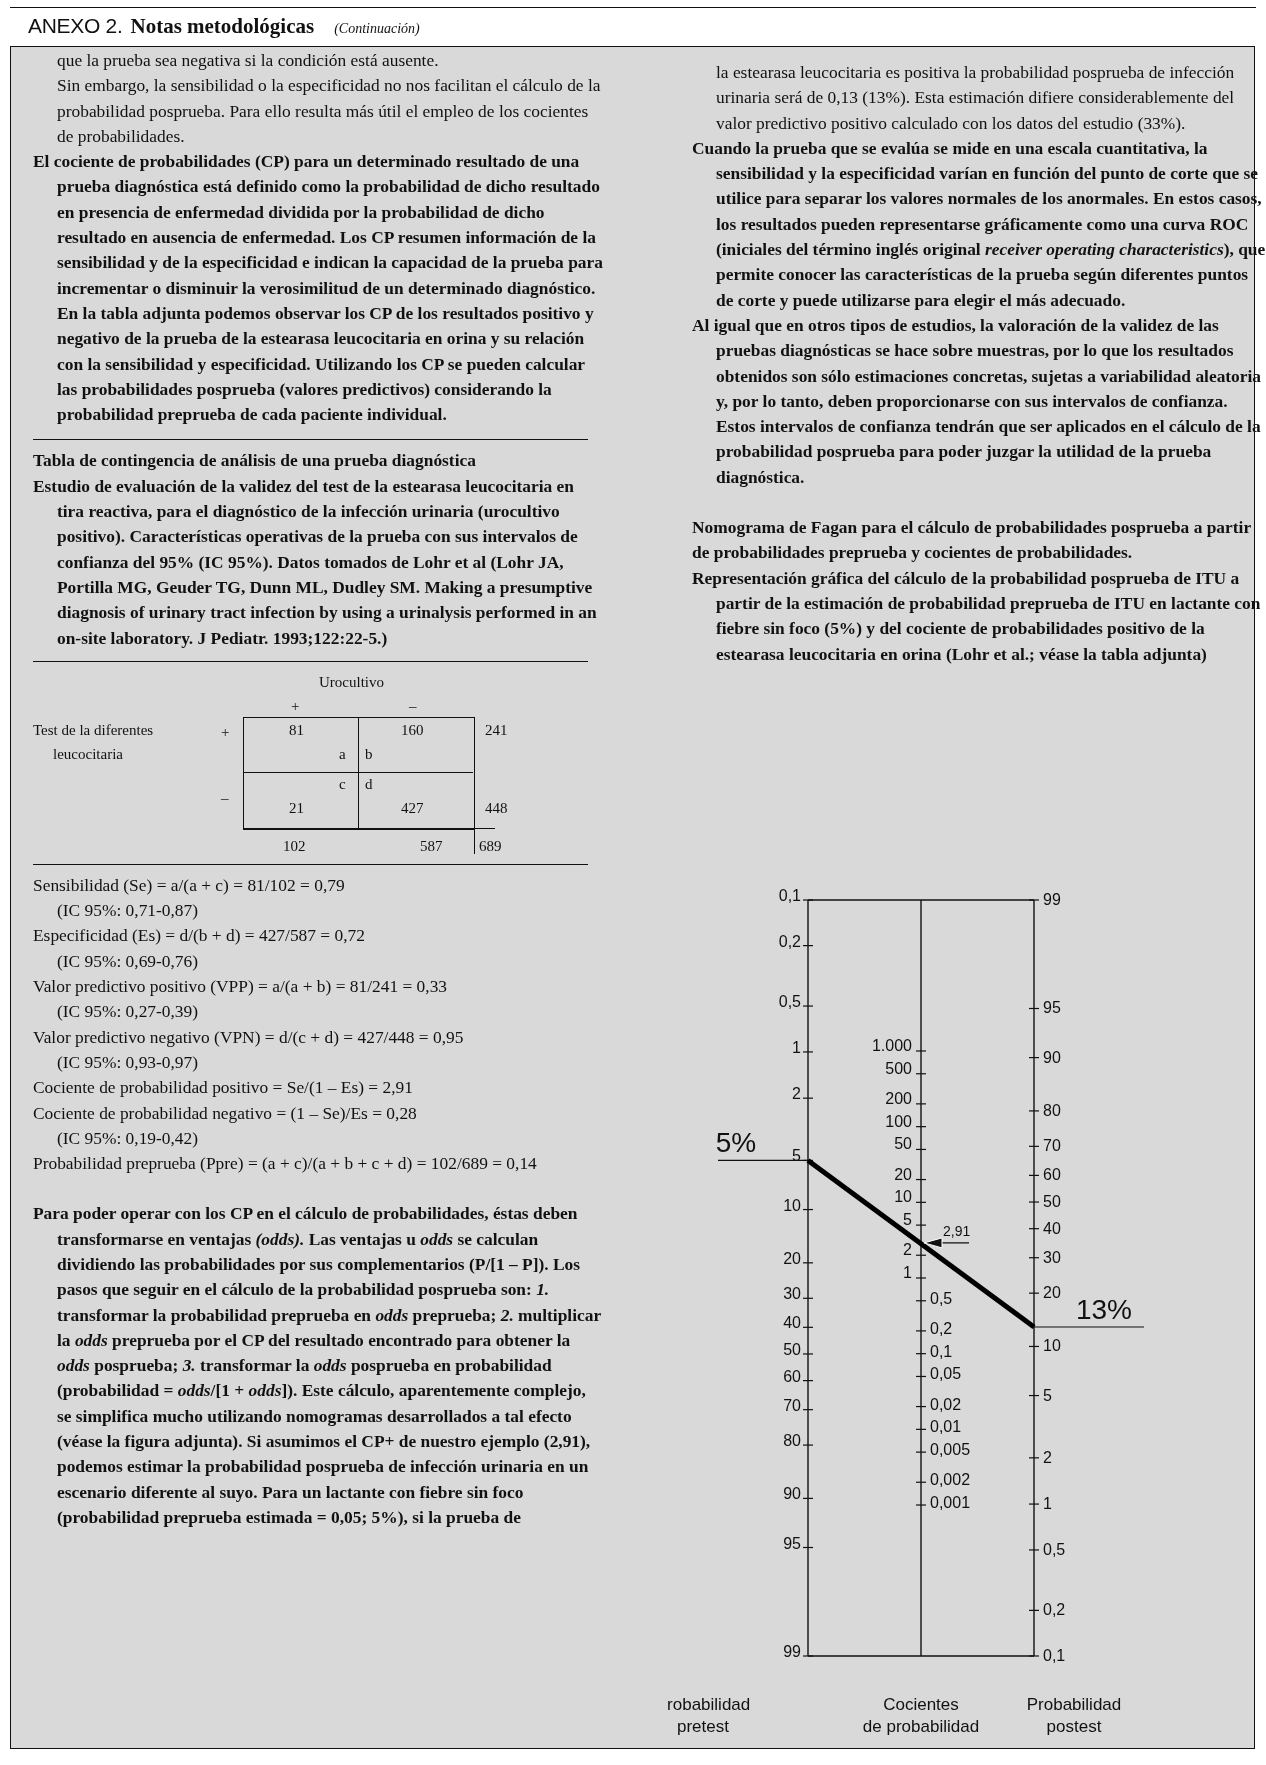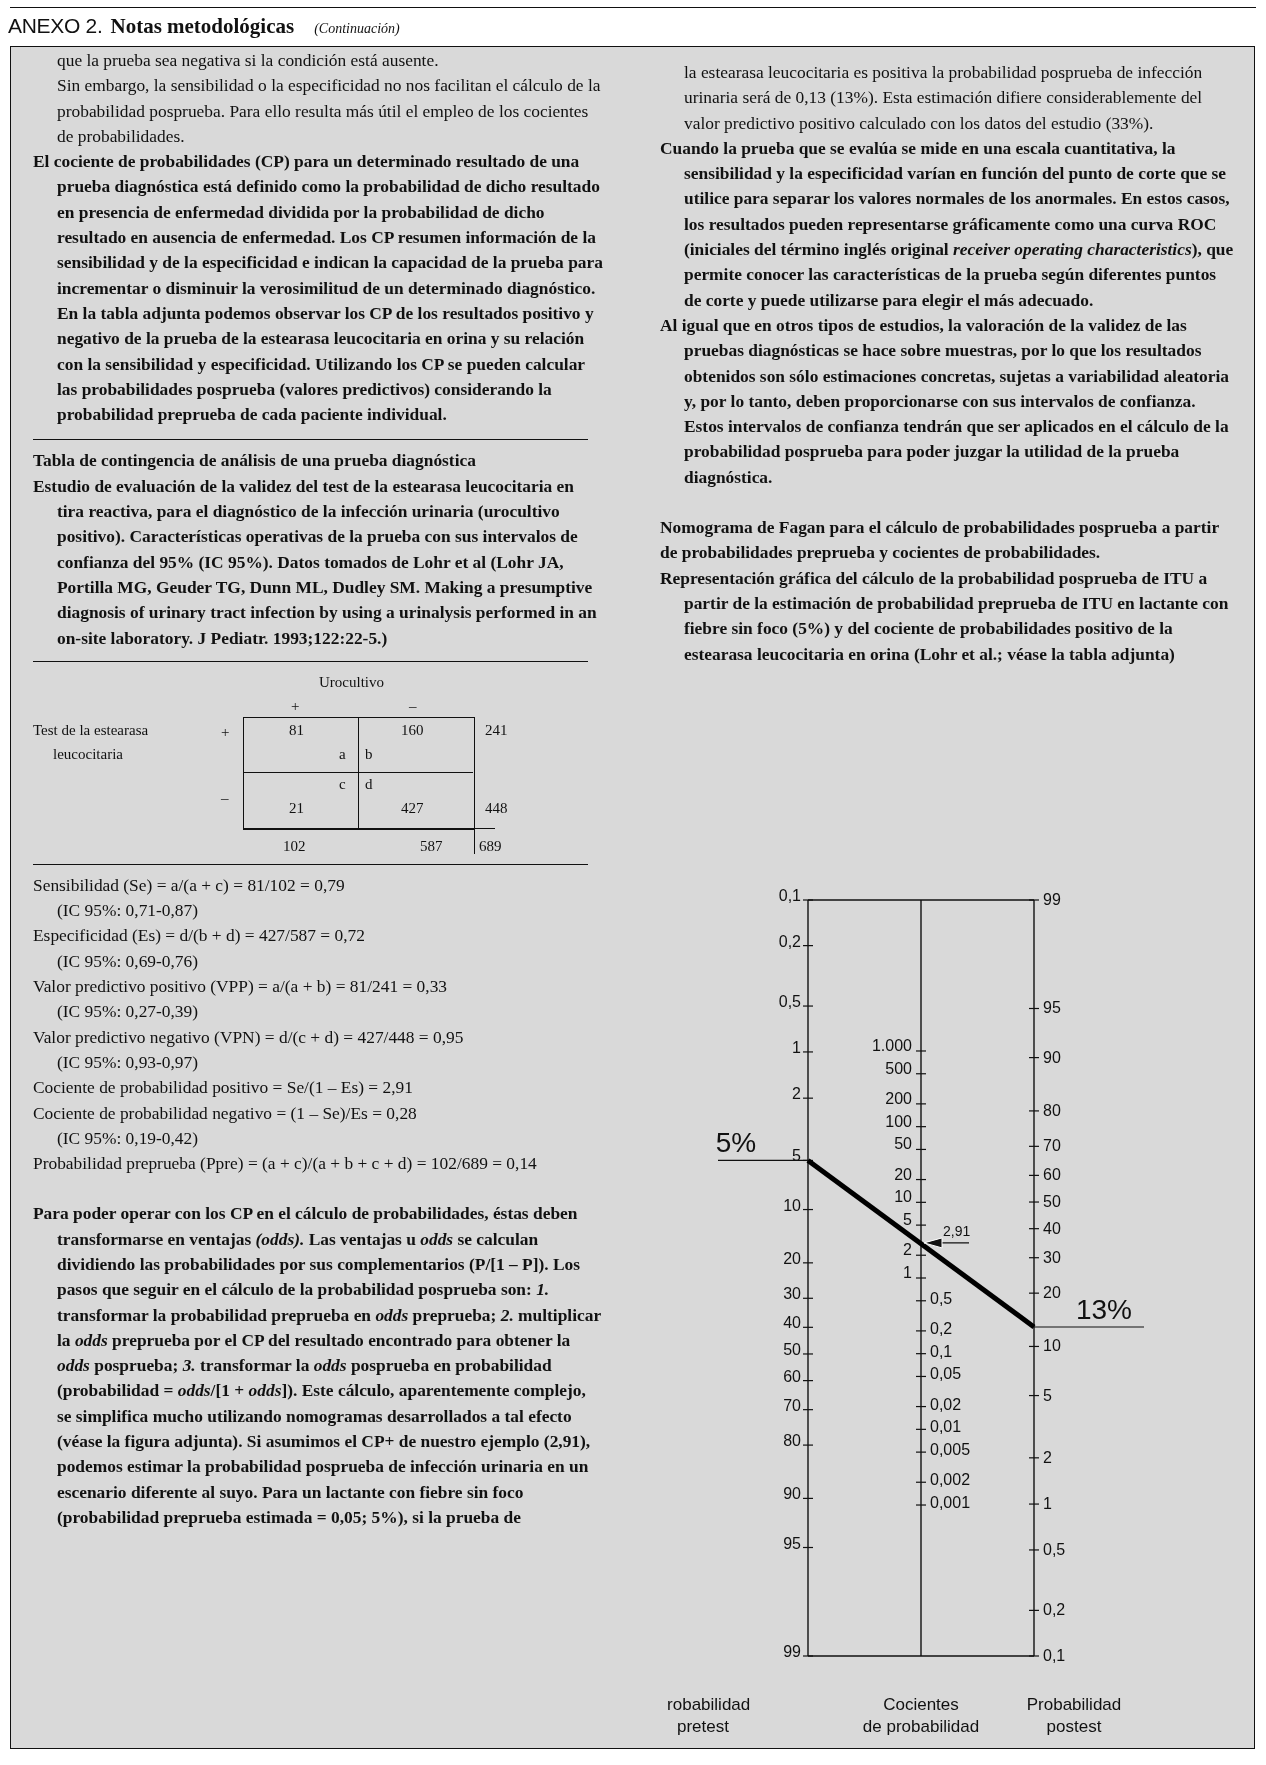--- a/index.html
+++ b/index.html
@@ -1,25 +1,25 @@
 <!DOCTYPE html>
 <html><head>
 <meta charset="utf-8">
 <style>
   html, body { margin:0; padding:0; background:#ffffff; }
   body { width:1266px; height:1765px; position:relative; overflow:hidden; font-family:"Liberation Serif", "DejaVu Serif", serif; color:#111; }
   .topline { position:absolute; left:10px; top:7px; width:1246px; height:0; border-top:1.5px solid #111; }
-  .header { position:absolute; left:8px; top:14px; font-size:21px; white-space:nowrap;text-align:center; }
+  .header { position:absolute; left:28px; top:14px; font-size:21px; white-space:nowrap;text-align:center; }
   .header .annex { font-family:"Liberation Sans", sans-serif; font-weight:normal; letter-spacing:-0.3px; }
   .header .title { font-weight:bold; margin-left:8px; }
   .header .cont { font-style:italic; font-size:14px; margin-left:20px; }
   .box { position:absolute; left:10px; top:46px; width:1245px; height:1703px; background:#d9d9d9; border:1.5px solid #111; box-sizing:border-box; }
   .col { position:absolute; font-size:17.4px; line-height:25.3px; }
   .col.left { left:33px; top:48px; width:570px; }
-  .col.right { left:660px; top:60px; width:575px; }
+  .col.right { left:692px; top:60px; width:575px; }
   p.par { margin:0; padding-left:24px; text-indent:-24px;font-weight:bold; }
   p.cont { margin:0; padding-left:24px; }
   p.hd { margin:0; font-weight:bold; }
   .rule { height:0; border-top:1.3px solid #111; width:555px; }
   em { font-style:italic; }
   .ct { position:relative; height:200px; width:555px; font-size:15px; }
   .ct span { position:absolute; white-space:nowrap; }
   .ct .cell-box { position:absolute; border:1.2px solid #111; }
   .ct .vline { position:absolute; width:0; border-left:1.2px solid #111; }
   .ct .hline { position:absolute; height:0; border-top:1.2px solid #111; }
@@ -45,21 +45,21 @@
 
   <div class="rule" style="margin-top:12px;margin-bottom:8px;"></div>
   <p class="hd">Tabla de contingencia de análisis de una prueba diagnóstica</p>
   <p class="par">Estudio de evaluación de la validez del test de la estearasa leucocitaria en tira reactiva, para el diagnóstico de la infección urinaria (urocultivo positivo). Características operativas de la prueba con sus intervalos de confianza del 95% (IC 95%). Datos tomados de Lohr et al (Lohr JA, Portilla MG, Geuder TG, Dunn ML, Dudley SM. Making a presumptive diagnosis of urinary tract infection by using a urinalysis performed in an on-site laboratory. J Pediatr. 1993;122:22-5.)</p>
 
   <div class="rule" style="margin-top:10px;"></div>
   <div class="ct">
     <span style="left:286px;top:8px;">Urocultivo</span>
     <span style="left:258px;top:32px;">+</span>
     <span style="left:376px;top:32px;">–</span>
-    <span style="left:0px;top:56px;">Test de la estearasa</span>
+    <span style="left:0px;top:56px;">Test de la diferentes</span>
     <span style="left:20px;top:80px;">leucocitaria</span>
     <span style="left:188px;top:58px;">+</span>
     <span style="left:188px;top:124px;">–</span>
     <div class="cell-box" style="left:210px;top:55px;width:230px;height:111px;"></div>
     <div class="vline" style="left:325px;top:55px;height:111px;"></div>
     <div class="hline" style="left:210px;top:110px;width:230px;"></div>
     <div class="hline" style="left:210px;top:166px;width:252px;"></div>
     <div class="vline" style="left:441px;top:166px;height:26px;"></div>
     <span style="left:256px;top:56px;">81</span>
     <span style="left:306px;top:80px;">a</span>

